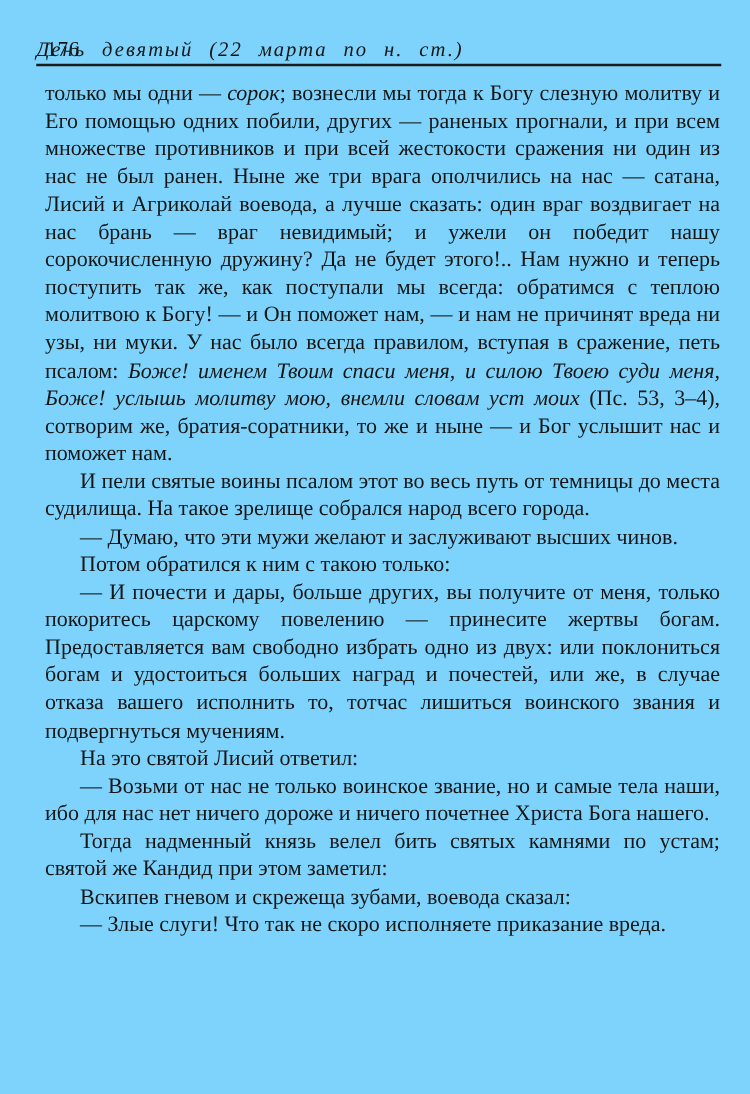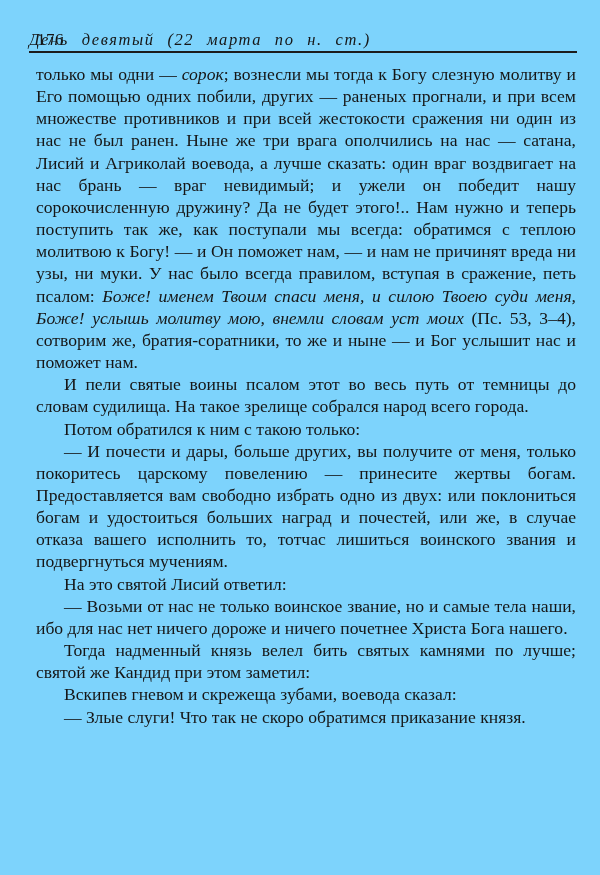--- a/index.html
+++ b/index.html
@@ -63,34 +63,35 @@
 
   <div class="header">
     <span class="page-number">176</span>
     <span class="running-head">День девятый (22 марта по н. ст.)</span>
   </div>
 
   <div class="body-text">
 
     <p class="noindent"><span>только мы одни — </span><span class="it">сорок</span><span>; вознесли мы тогда к Богу слезную молитву и Его помощью одних побили, других — раненых прогнали, и при всем множестве противников и при всей жестокости сражения ни один из нас не был ранен. Ныне же три врага ополчились на нас — сатана, Лисий и Агриколай воевода, а лучше сказать: один враг воздвигает на нас брань — враг невидимый; и ужели он победит нашу сорокочисленную дружину? Да не будет этого!.. Нам нужно и теперь поступить так же, как поступали мы всегда: обратимся с теплою молитвою к Богу! — и Он поможет нам, — и нам не причинят вреда ни узы, ни муки. У нас было всегда правилом, вступая в сражение, петь псалом: </span><span class="it">Боже! именем Твоим спаси меня, и силою Твоею суди меня, Боже! услышь молитву мою, внемли словам уст моих</span><span> (Пс. 53, 3–4), сотворим же, братия-соратники, то же и ныне — и Бог услышит нас и поможет нам.</span></p>
 
-    <p><span>И пели святые воины псалом этот во весь путь от темницы до словам судилища. На такое зрелище собрался народ всего города.</span></p>
+    <p><span>И пели святые воины псалом этот во весь путь от темницы до места судилища. На такое зрелище собрался народ всего города.</span></p>
 
 
+    <p><span>— Думаю, что эти мужи желают и заслуживают высших чинов.</span></p>
 
     <p><span>Потом обратился к ним с такою только:</span></p>
 
     <p><span>— И почести и дары, больше других, вы получите от меня, только покоритесь царскому повелению — принесите жертвы богам. Предоставляется вам свободно избрать одно из двух: или поклониться богам и удостоиться больших наград и почестей, или же, в случае отказа вашего исполнить то, тотчас лишиться воинского звания и подвергнуться мучениям.</span></p>
 
     <p><span>На это святой Лисий ответил:</span></p>
 
     <p><span>— Возьми от нас не только воинское звание, но и самые тела наши, ибо для нас нет ничего дороже и ничего почетнее Христа Бога нашего.</span></p>
 
-    <p><span>Тогда надменный князь велел бить святых камнями по лучше; святой же Кандид при этом заметил:</span></p>
+    <p><span>Тогда надменный князь велел бить святых камнями по устам; святой же Кандид при этом заметил:</span></p>
 
 
     <p><span>Вскипев гневом и скрежеща зубами, воевода сказал:</span></p>
 
-    <p><span>— Злые слуги! Что так не скоро обратимся приказание князя.</span></p>
+    <p><span>— Злые слуги! Что так не скоро исполняете приказание вреда.</span></p>
 
   </div>
 
 </div>
 
 </body></html>

